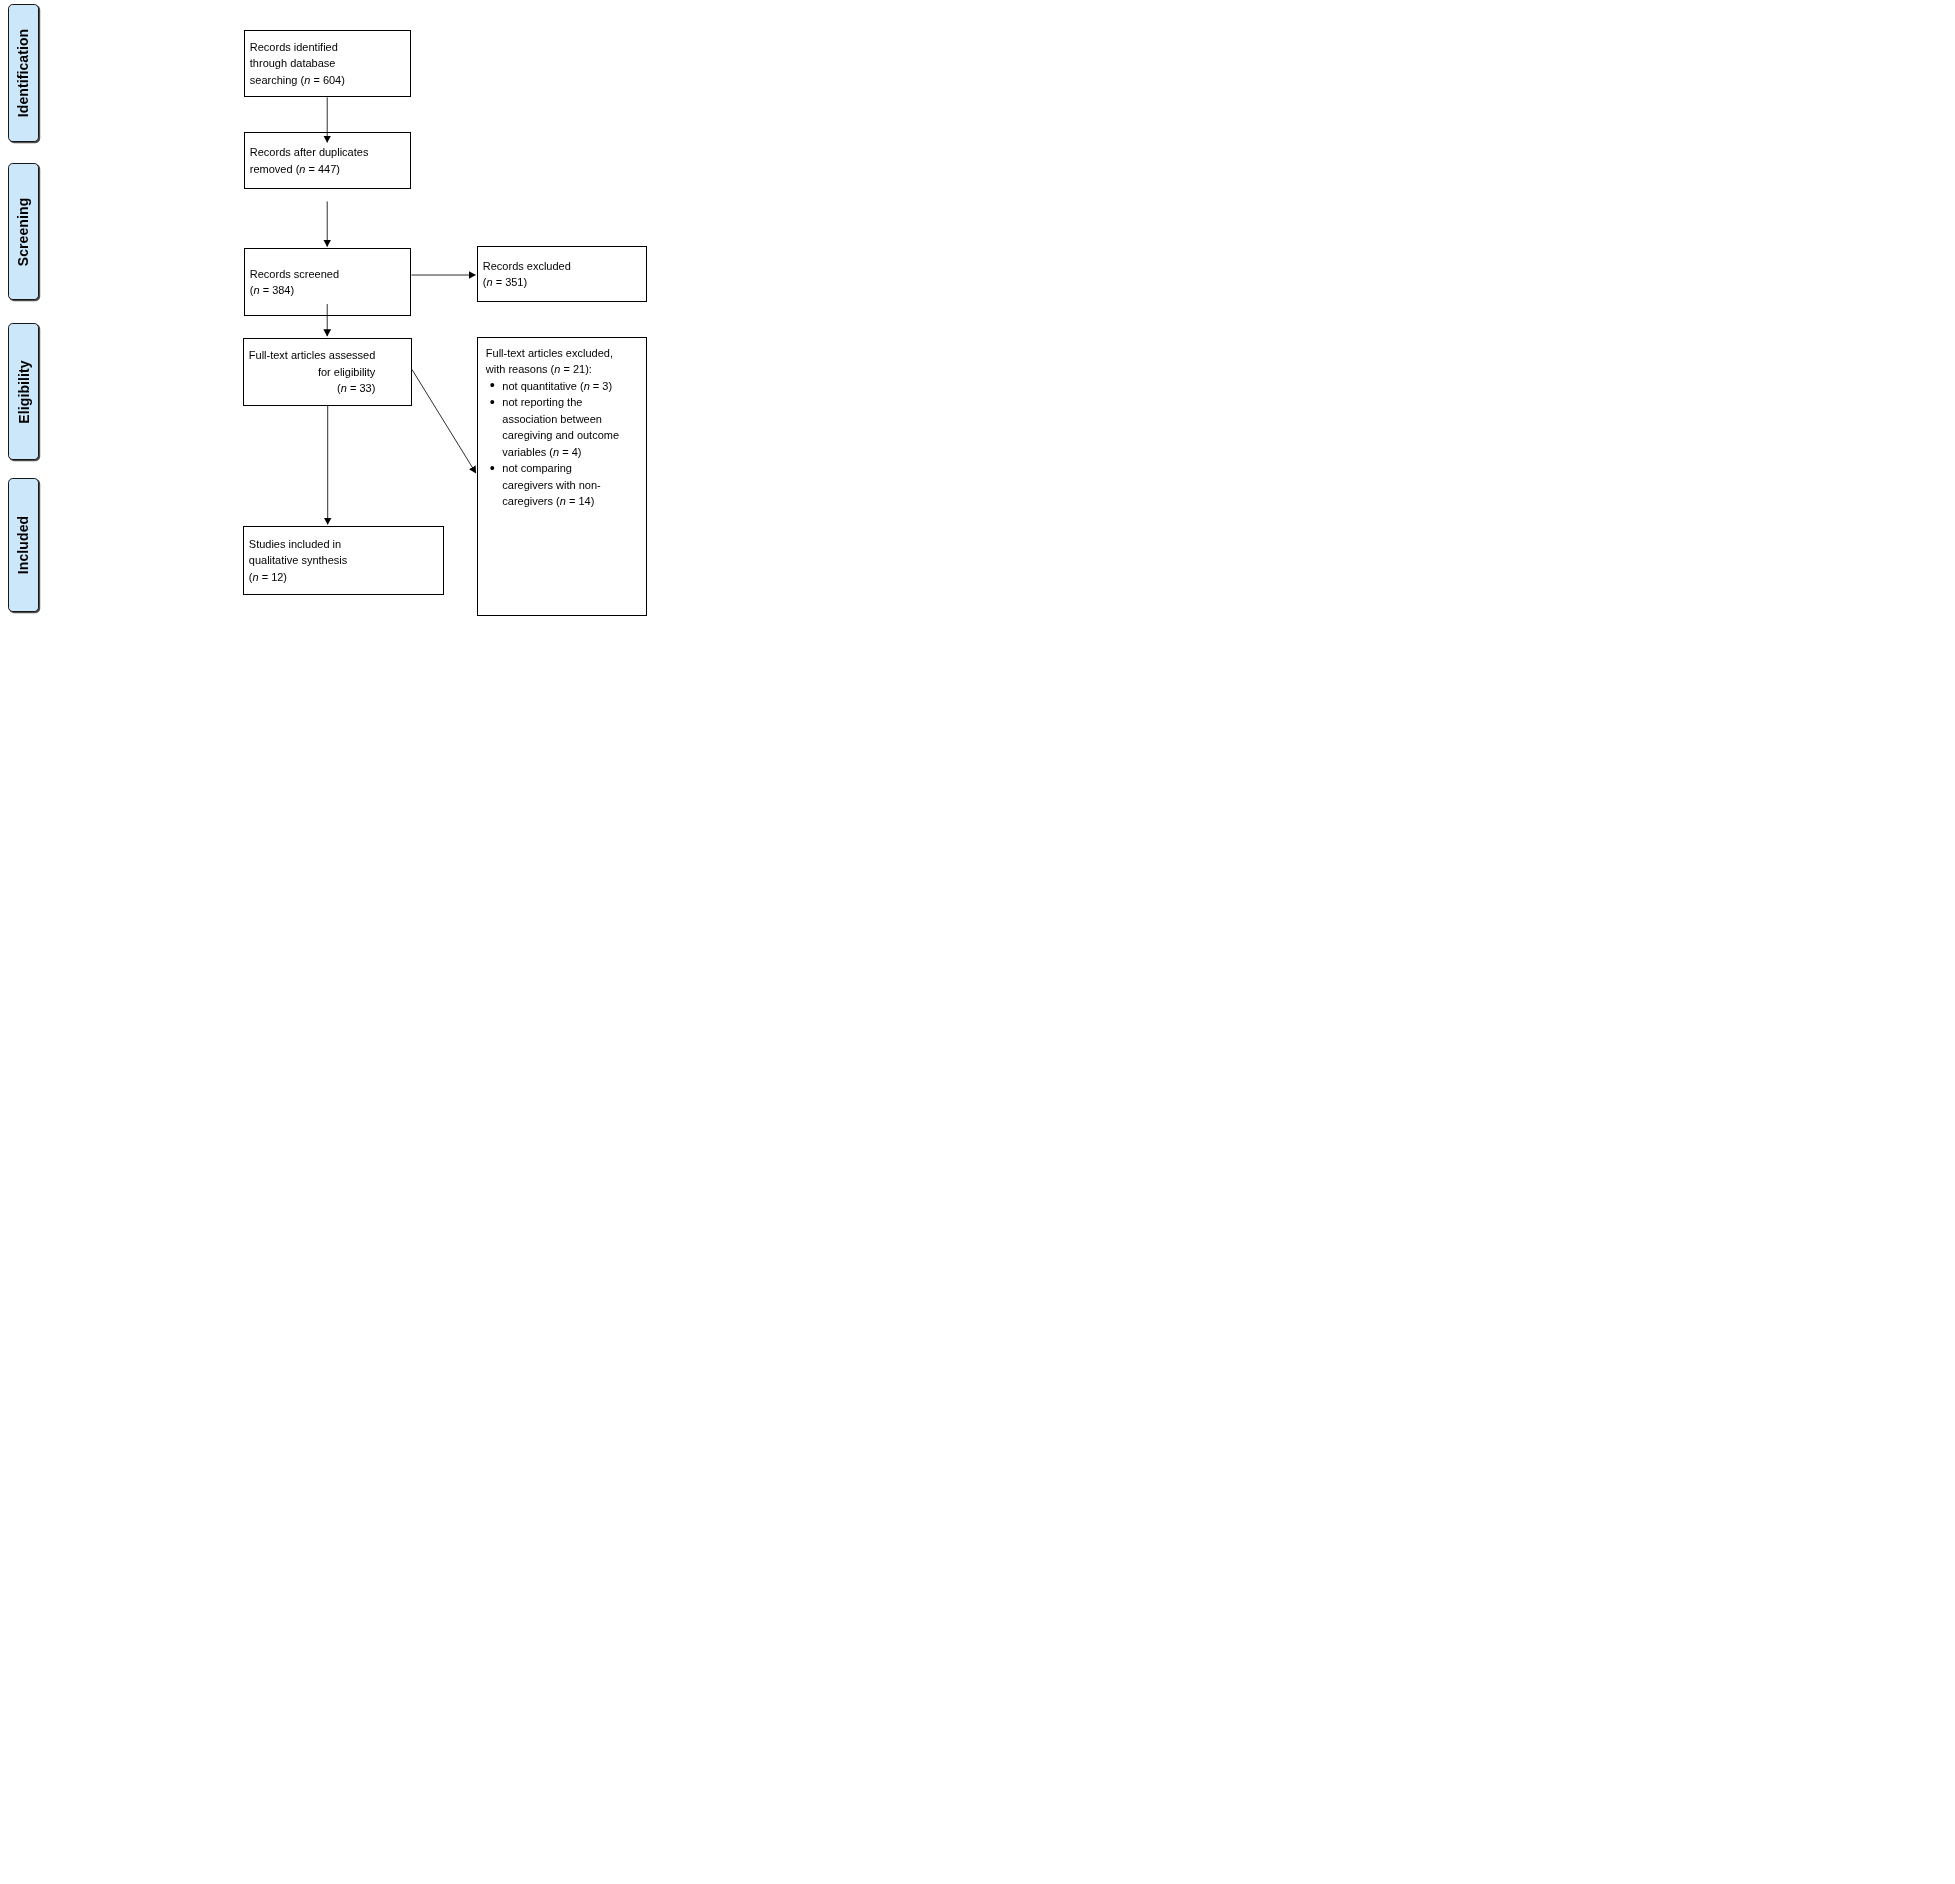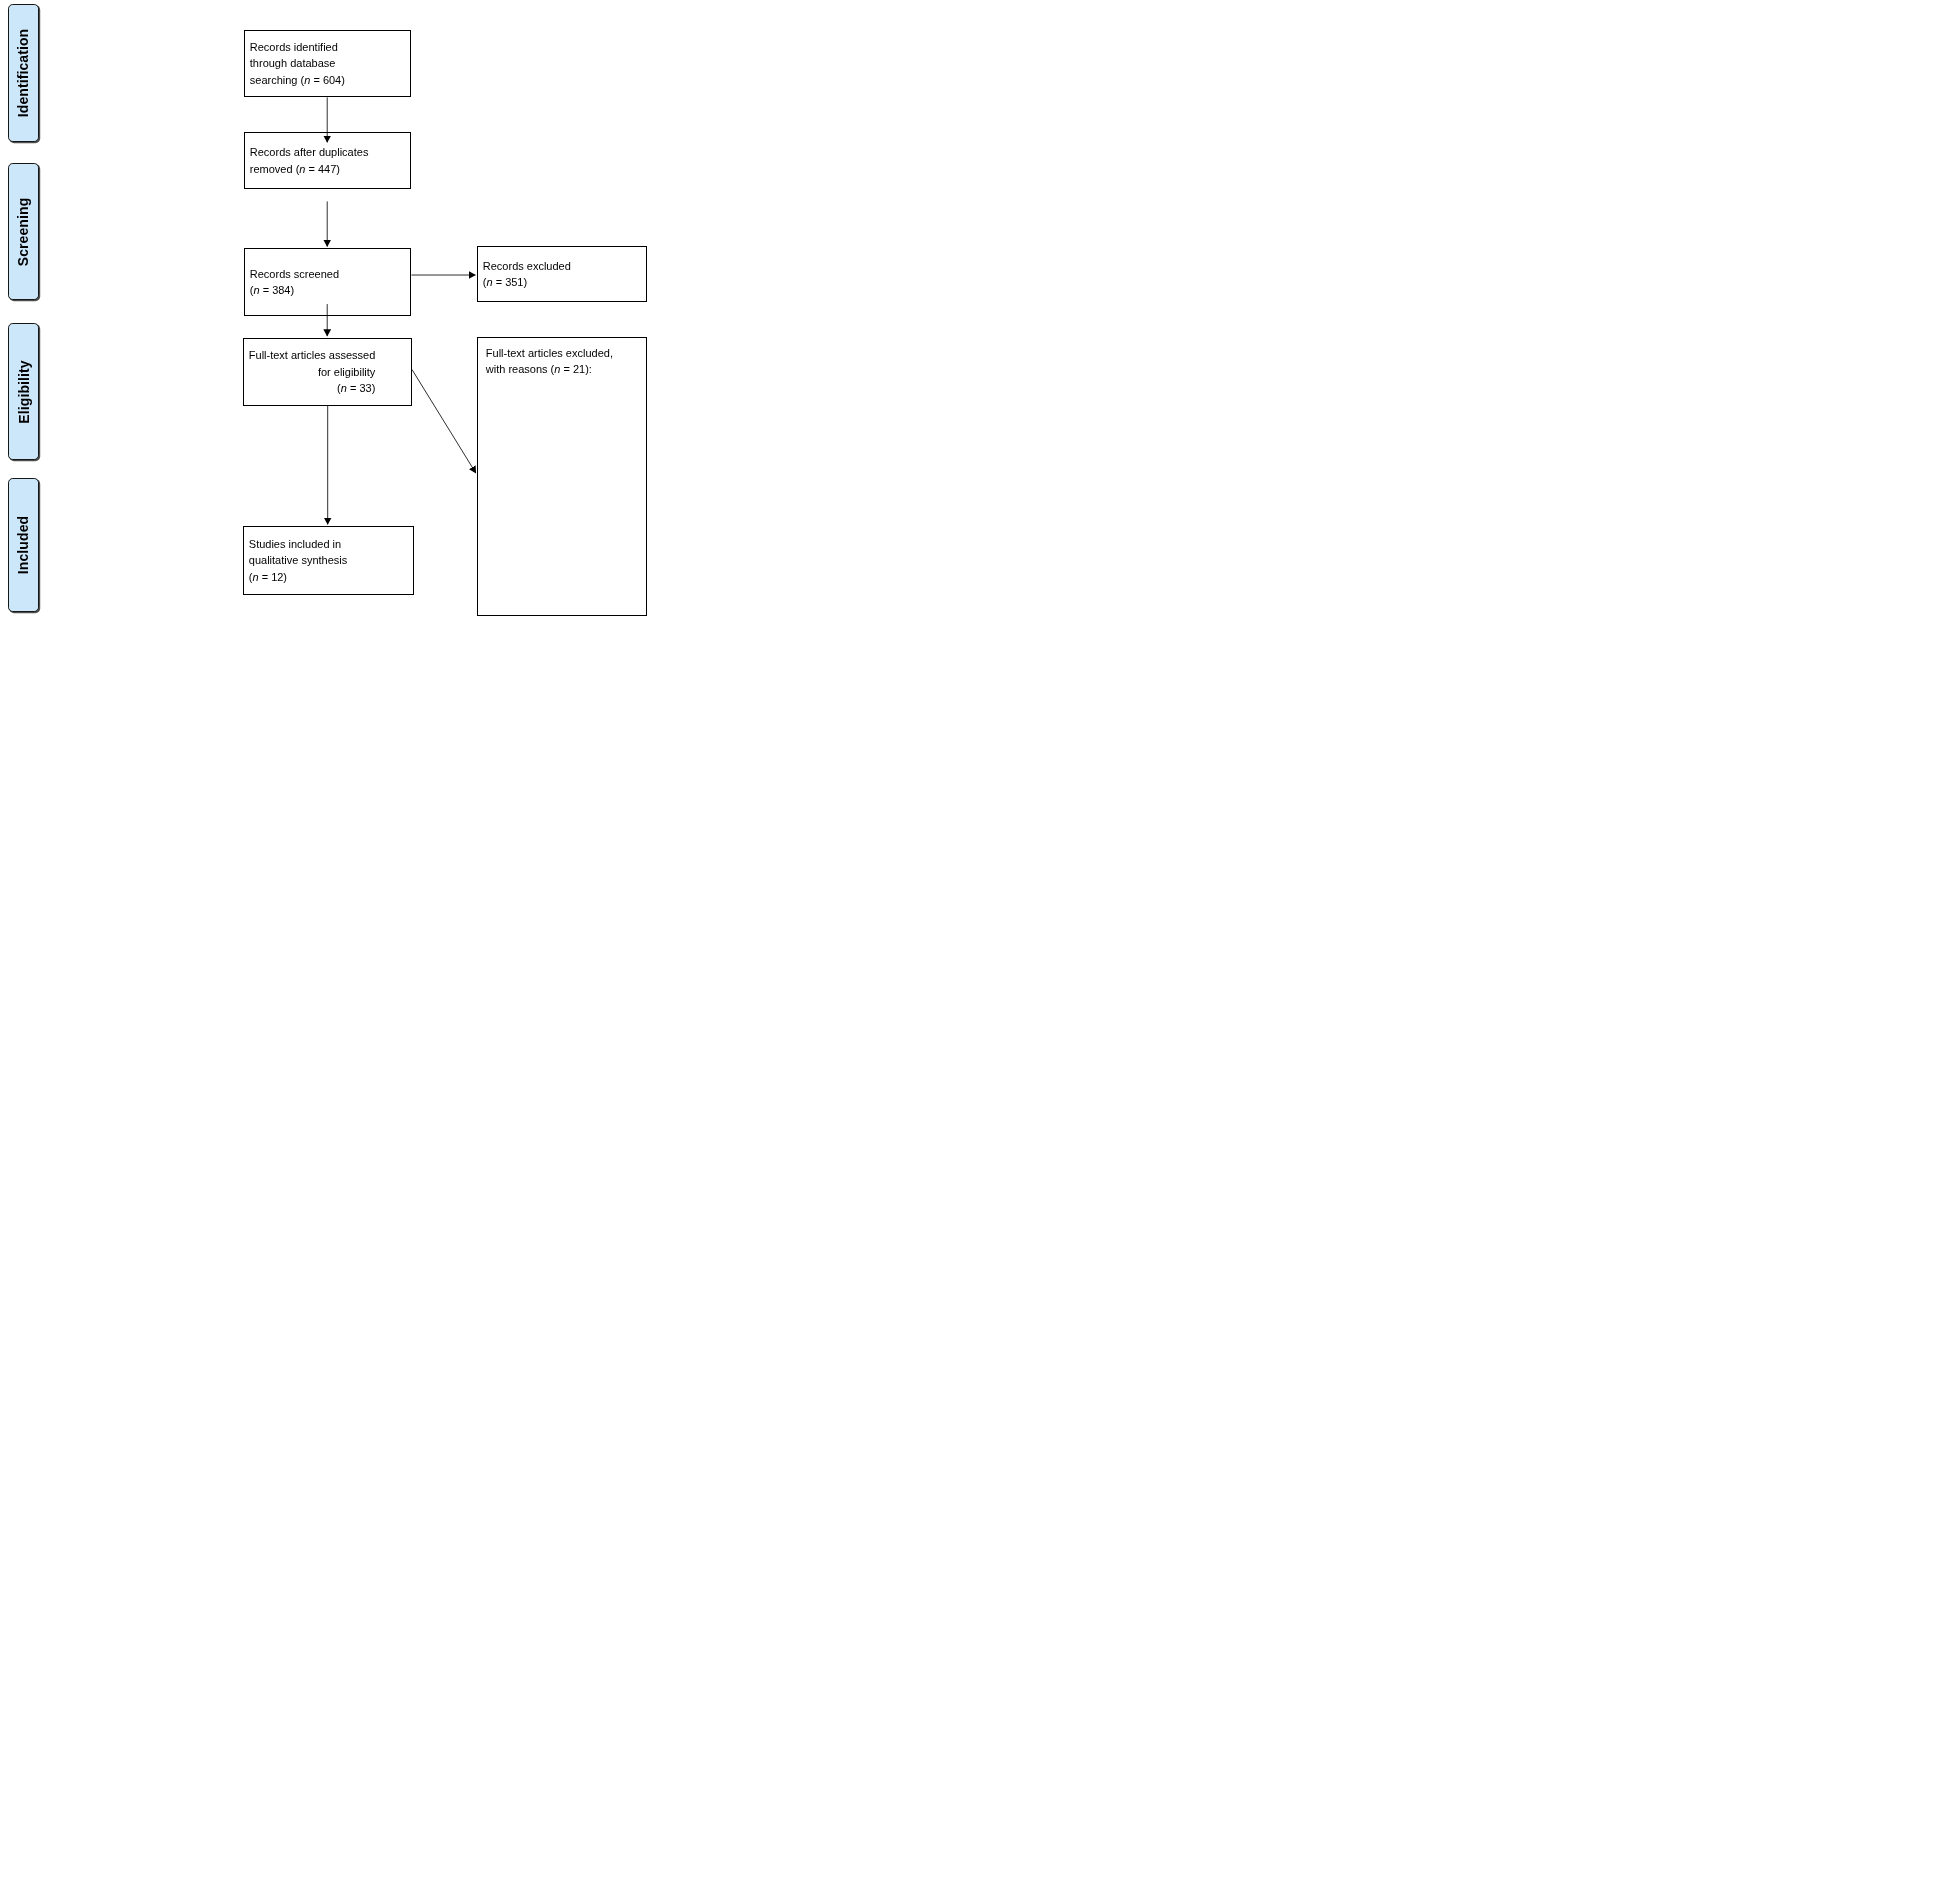--- a/index.html
+++ b/index.html
@@ -67,23 +67,28 @@
   <div class="fbox" style="left:477px; top:246px; width:170px; height:56px;">
     <div>Records excluded<br>(<em>n</em> = 351)</div>
   </div>
 
   <div class="fbox" style="left:243px; top:338px; width:169px; height:68px;text-align:right;">
     <div>Full-text articles assessed<br>for eligibility<br>(<em>n</em> = 33)</div>
   </div>
 
   <div class="fbox big" style="left:477px; top:337px; width:170px; height:279px;">
     <div class="big-header">Full-text articles excluded,<br>with reasons (<em>n</em> = 21):</div>
+    <ul class="reasons">
+      <li>not quantitative (<em>n</em> = 3)</li>
+      <li>not reporting the<br>association between<br>caregiving and outcome<br>variables (<em>n</em> = 4)</li>
+      <li>not comparing<br>caregivers with non-<br>caregivers (<em>n</em> = 14)</li>
+    </ul>
   </div>
 
-  <div class="fbox" style="left:243px; top:526px; width:171px; height:69px;">
+  <div class="fbox" style="left:243px; top:526px; width:201px; height:69px;">
     <div>Studies included in<br>qualitative synthesis<br>(<em>n</em> = 12)</div>
   </div>
 
   <svg class="arrows" width="652" height="628" viewBox="0 0 1345 1297">
     <defs>
       <marker id="ah" markerUnits="userSpaceOnUse" markerWidth="15" markerHeight="16" refX="14" refY="8" orient="auto">
         <path d="M0,0 L15,8 L0,16 Z" fill="#000"></path>
       </marker>
     </defs>
     <line x1="675" y1="201" x2="675" y2="294" stroke="#000" stroke-width="1.7" marker-end="url(#ah)"></line>

